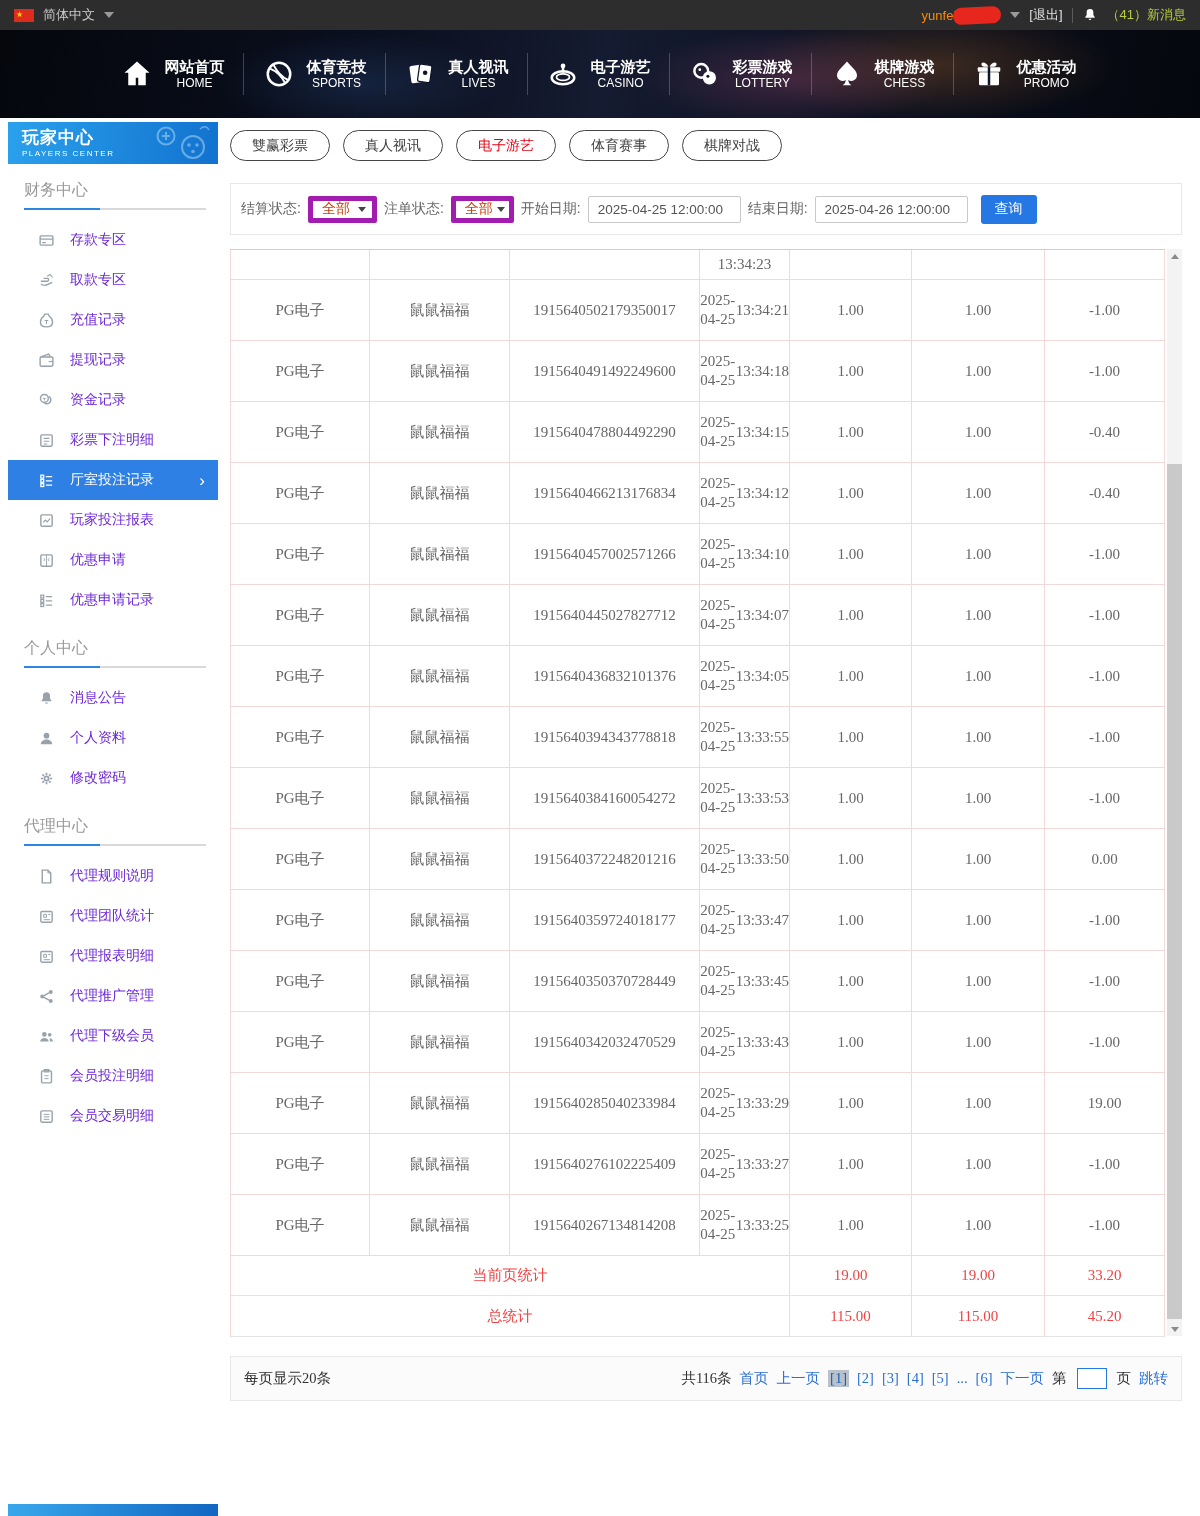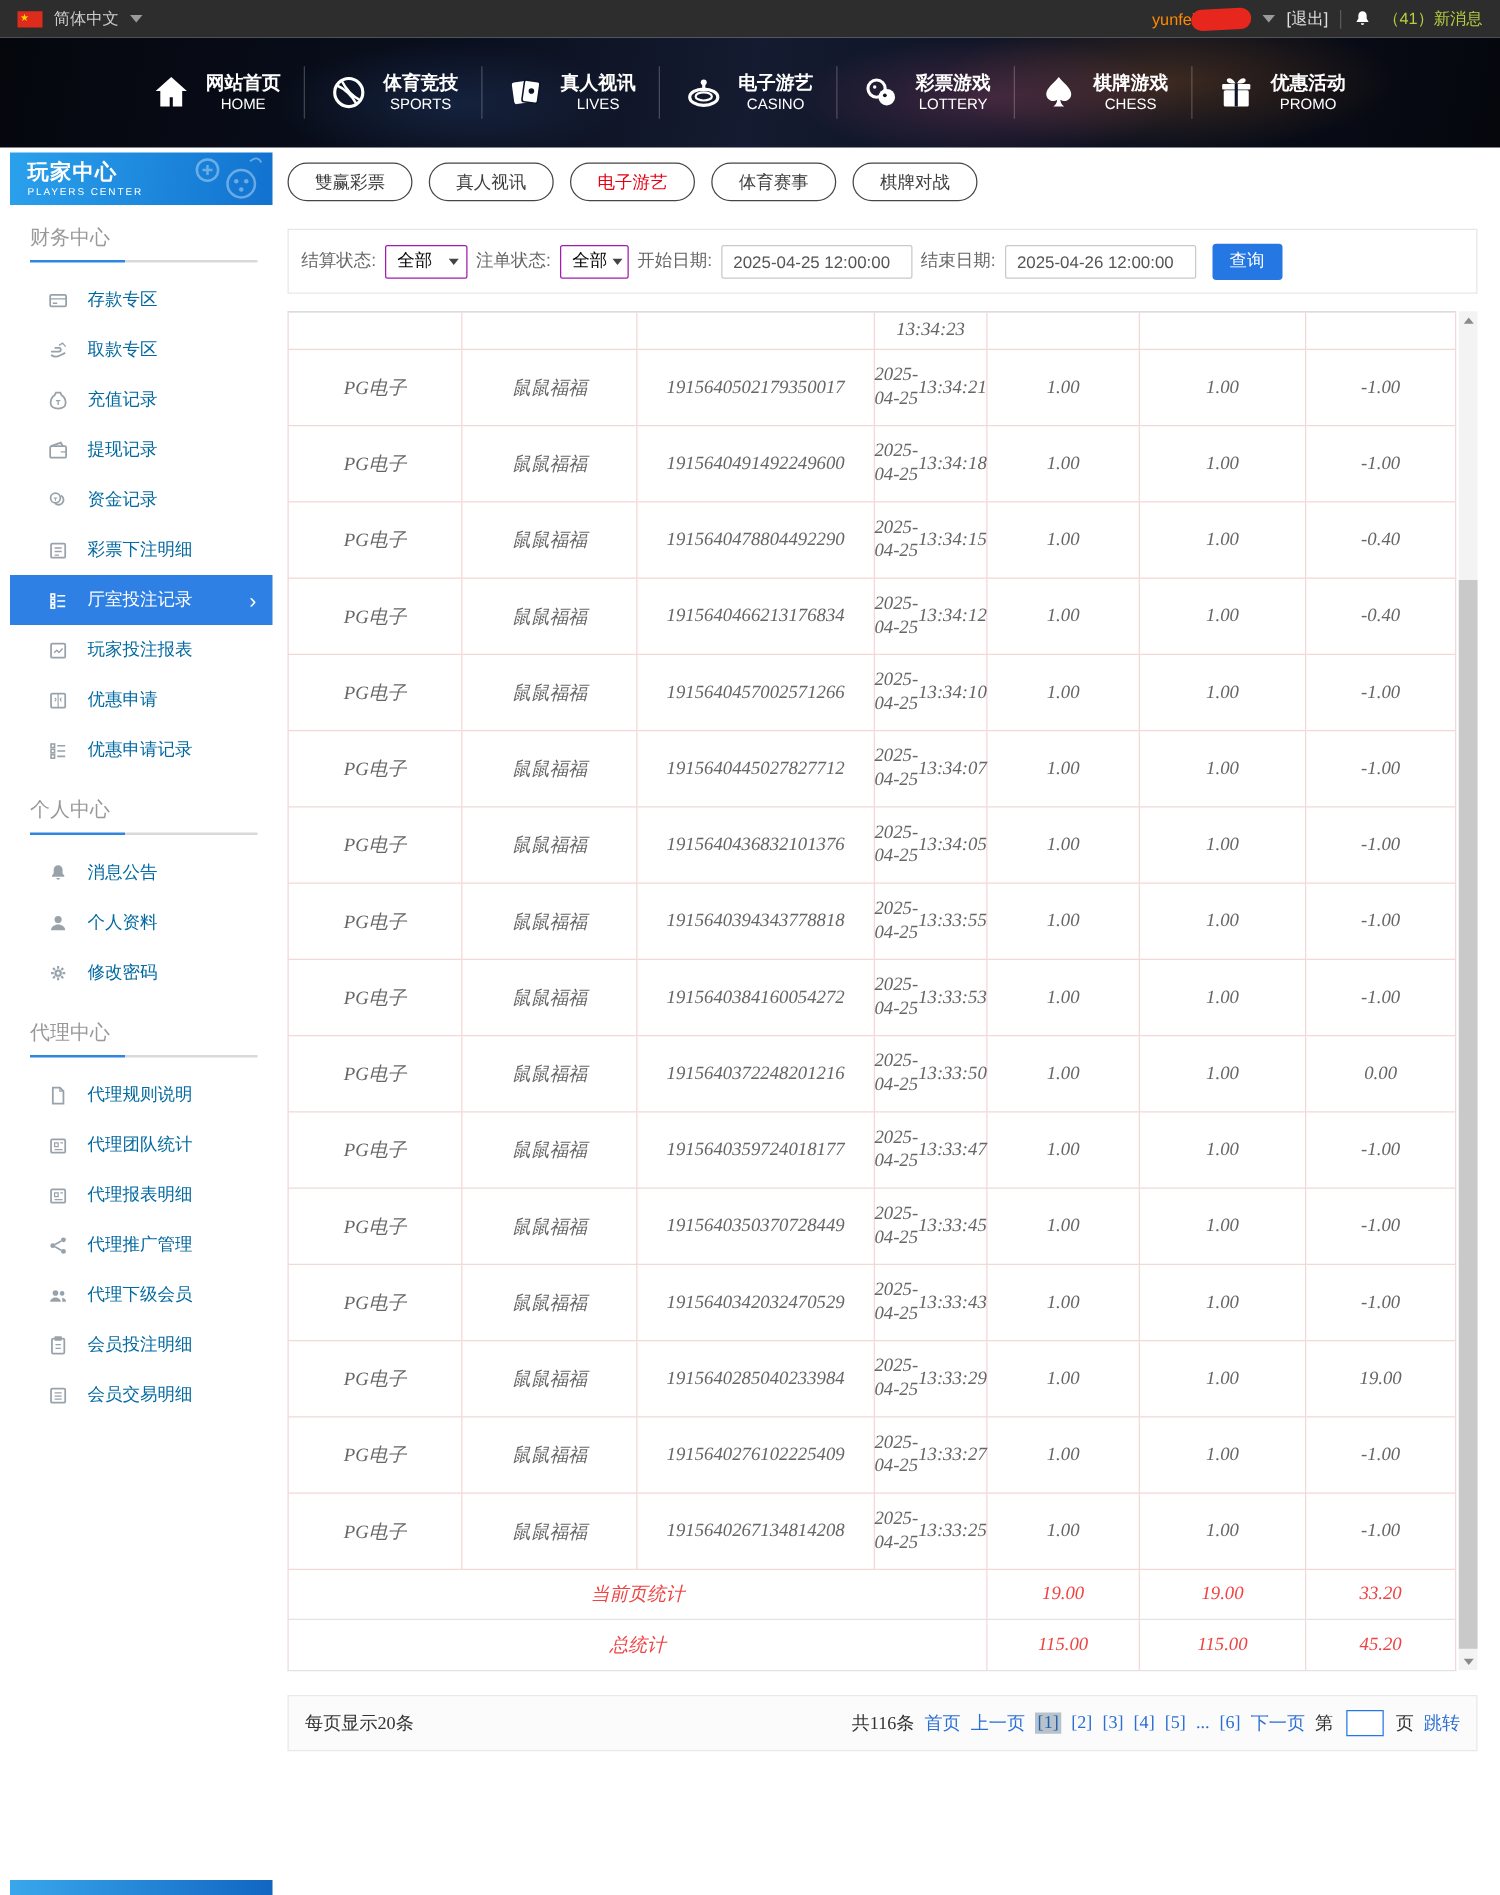--- a/index.html
+++ b/index.html
@@ -36,44 +36,44 @@
 
   
   .sidebar{position:absolute;top:122px;left:8px;width:210px;height:1394px;background:#fff;}
   .sb-head{height:42px;background:linear-gradient(100deg,#2ba1ec,#1172cf);position:relative;color:#fff;padding:4px 0 0 14px;box-sizing:border-box;overflow:hidden;}
   .sb-title{font-size:17px;font-weight:bold;letter-spacing:1px;}
   .sb-sub{font-size:8px;letter-spacing:1.5px;}
   .sb-deco{position:absolute;right:4px;top:1px;width:62px;height:40px;color:#cde8fb;}
   .sec-title{margin:16px 0 0 16px;font-size:16px;color:#999;}
   .sec-line{height:2px;margin:7px 12px 4px 16px;background:linear-gradient(to right,#2f86e0 0,#2f86e0 76px,#d9d9d9 76px);}
   .sec-list{padding:6px 0 2px;}
-  .side-item{height:40px;display:flex;align-items:center;gap:15px;padding-left:30px;color:#0369a1;font-size:14px;cursor:pointer;position:relative;}
+  .side-item{height:40px;display:flex;align-items:center;gap:15px;padding-left:30px;color:#6d28d9;font-size:14px;cursor:pointer;position:relative;}
   .sicon{width:17px;height:17px;color:#98a2ab;flex:none;}
   .side-item.on{background:#2e80e4;color:#fff;}
   .side-item.on .sicon{color:#fff;}
   .schev{position:absolute;right:13px;font-size:17px;color:#fff;line-height:1;}
   .sb-foot{position:absolute;bottom:0;left:0;right:0;height:12px;background:linear-gradient(to right,#39a7ec,#1166c2);}
 
   
   .content{position:absolute;left:230px;top:130px;width:952px;}
   .tabs{display:flex;gap:13px;}
   .pill{border:1px solid #454545;border-radius:16px;height:31px;padding:0 21px;display:inline-flex;align-items:center;font-size:14px;color:#404040;background:#fff;box-sizing:border-box;cursor:pointer;}
   .pill.act{color:#e60012;}
 
   .filterbar{margin-top:22px;height:52px;border:1px solid #e7e7e7;display:flex;align-items:center;gap:7px;padding:0 10px;box-sizing:border-box;font-size:14px;color:#666;}
-  .fselect{display:inline-flex;align-items:center;justify-content:space-between;border:1px solid #a21caf;border-radius:2px;height:27px;padding:0 6px 0 9px;min-width:66px;color:#000000;box-sizing:border-box;cursor:pointer;background:#fff;gap:8px;}
+  .fselect{display:inline-flex;align-items:center;justify-content:space-between;border:5px solid #a21caf;border-radius:2px;height:27px;padding:0 6px 0 9px;min-width:66px;color:#c2410c;box-sizing:border-box;cursor:pointer;background:#fff;gap:8px;}
   .fselect.narrow{min-width:46px;gap:4px;padding-right:4px;}
   .sel-caret{width:0;height:0;border-left:4px solid transparent;border-right:4px solid transparent;border-top:5px solid #444;}
   .fdate{height:27px;border:1px solid #c9c9c9;border-radius:2px;width:153px;font-size:13.5px;color:#555;padding:0 9px;box-sizing:border-box;font-family:"Liberation Sans",sans-serif;}
   .fsearch{height:29px;border:none;background:#2577e3;color:#fff;font-size:14px;padding:0 14px;border-radius:3px;margin-left:6px;cursor:pointer;font-family:inherit;}
 
   
   .tablewrap{position:relative;margin-top:14px;height:1087px;}
   .tbl{width:935px;border-top:1px solid #cfcfcf;font-family:"Liberation Serif",serif;}
-  .grid-row{display:grid;grid-template-columns:140px 140px 190px 90px 122px 133px 120px;font-style:italic;}
+  .grid-row{display:grid;grid-template-columns:140px 140px 190px 90px 122px 133px 120px;}
   .cell{box-sizing:border-box;border-right:1px solid #f3d8d8;border-bottom:1px solid #f3d8d8;display:flex;align-items:center;justify-content:center;color:#666;font-size:15px;text-align:center;}
   .grid-row .cell:first-child{border-left:1px solid #f3d8d8;}
   .partial{height:30px;}
   .row{height:61px;}
   .dt{flex-direction:row;line-height:19px;}
   .stat .cell{border-bottom-color:#e3e3e3;color:#ef4444;}
   .stat.page-stats{height:40px;}
   .stat.total-stats{height:41px;}
   .stat .label{grid-column:1/5;}
 

